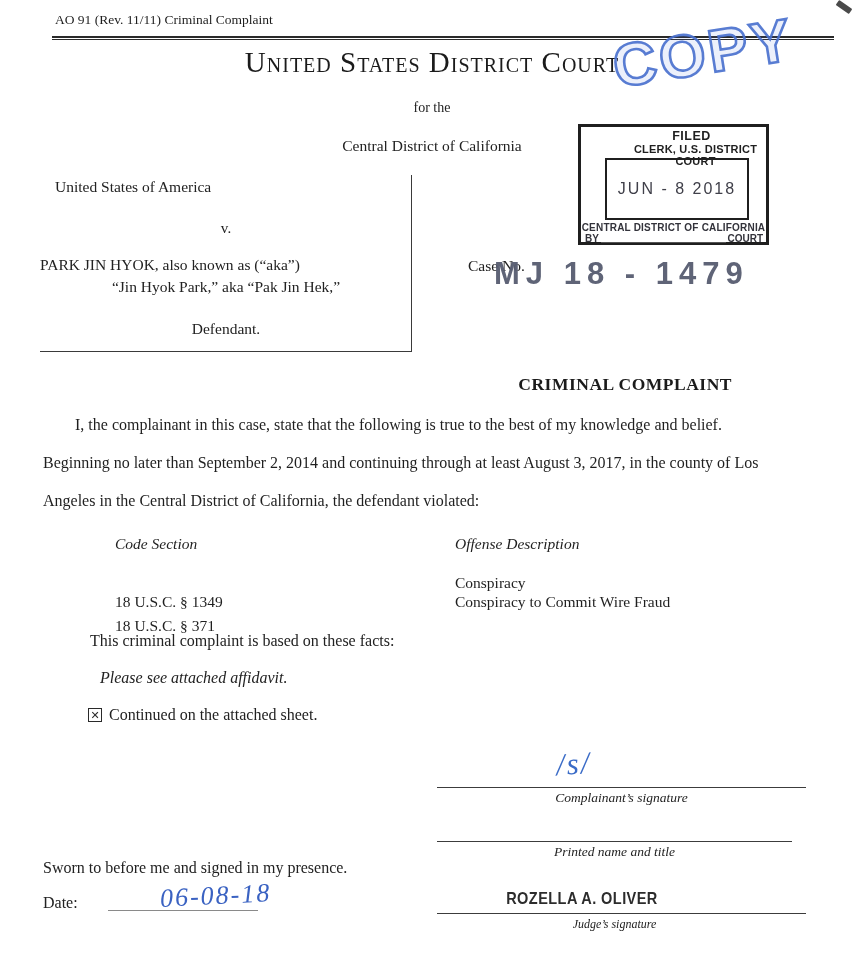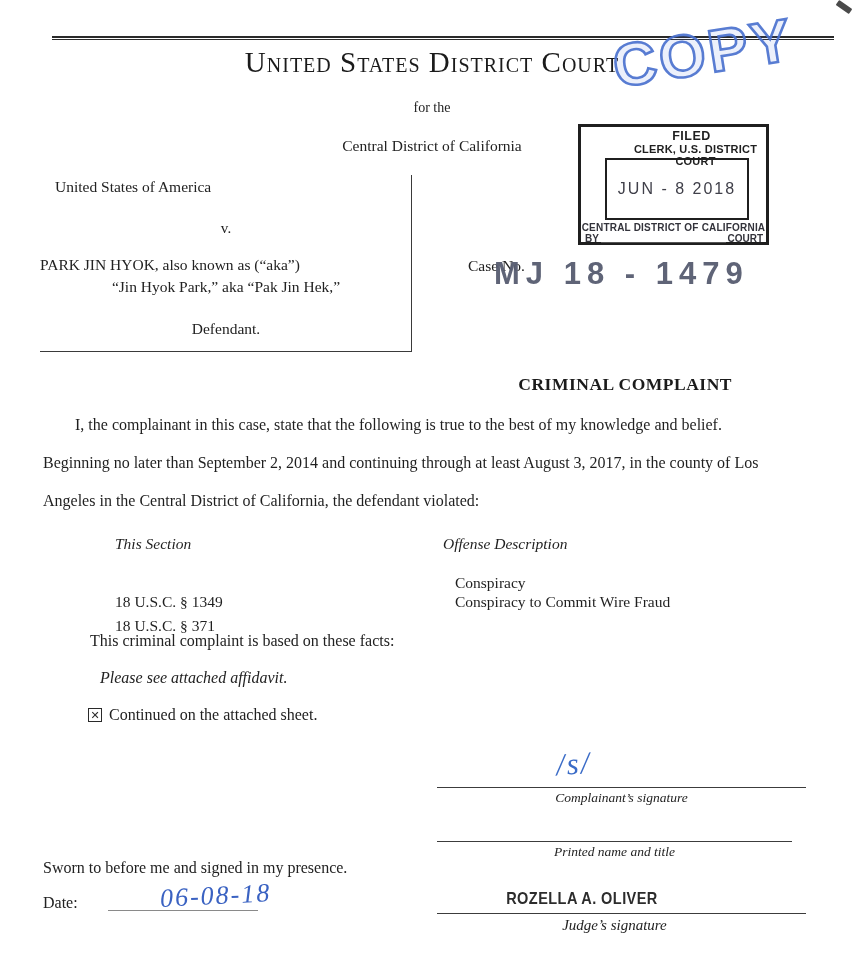--- a/index.html
+++ b/index.html
@@ -84,21 +84,21 @@
     font-size: 17.5px; font-weight: bold; letter-spacing: 0.5px; color: #1b1b1b;
   }
   .body-line { font-size: 16px; color: #1f1f1f; white-space: nowrap; }
   .body-1 { left: 75px; top: 416px; }
   .body-2 { left: 43px; top: 454px; }
   .body-3 { left: 43px; top: 492px; }
 
   
   .col-header { font-size: 15.5px; font-style: italic; color: #1f1f1f; }
   .code-header { left: 115px; top: 535px; }
-  .offense-header { left: 443px; top: 535px; }
+  .offense-header { left: 455px; top: 535px; }
   .table-cell { font-size: 15.5px; color: #1f1f1f; }
   .code-1 { left: 115px; top: 574px; margin-top: 43px; }
   .desc-1 { left: 455px; top: 574px; }
   .code-2 { left: 115px; top: 593px; }
   .desc-2 { left: 455px; top: 593px; }
 
   
   .facts-intro { left: 90px; top: 632px; font-size: 16px; }
   .facts-note { left: 100px; top: 669px; font-size: 16px; font-style: italic; }
   .continued-row { left: 88px; top: 706px; font-size: 16px; display: flex; align-items: center; gap: 7px; }
@@ -129,30 +129,31 @@
     color: #3a62c2; letter-spacing: 2px; transform: rotate(-3deg); font-weight: 500;
   }
   .date-line { left: 108px; top: 910px; width: 150px; border-top: 1.6px solid #8a8a8a; }
 
   .judge-name {
     left: 437px; top: 889px; width: 290px; text-align: center;
     font-family: "Liberation Sans", sans-serif; font-size: 16.5px; font-weight: bold;
     color: #2c2c2c; transform: scaleX(0.88); transform-origin: center; letter-spacing: 0.5px;
   }
   .judge-line { left: 437px; top: 913px; width: 369px; }
-  .judge-label { left: 437px; top: 917px; width: 355px; text-align: center; font-size: 15px; font-style: italic; }
+  .judge-label { left: 437px; top: 917px; width: 355px; text-align: center; font-size: 12px; font-style: italic; }
 
   
   .corner-speck { left: 836px; top: 4px; width: 16px; height: 6px; background: #4a4a4a; transform: rotate(35deg); border-radius: 1px; }
 </style>
 </head>
 <body>
 
 <div class="page">
 
+  <div class="abs form-header">AO 91 (Rev. 11/11)  Criminal Complaint</div>
   <div class="abs double-rule"></div>
   <div class="abs corner-speck"></div>
 
   <div class="abs court-title">United States District Court</div>
   <div class="abs copy-stamp">COPY</div>
   <div class="abs for-the">for the</div>
   <div class="abs district-line">Central District of California</div>
 
   <div class="abs filed-stamp">
     <div class="filed-line1">FILED</div>
@@ -174,21 +175,21 @@
   <div class="abs defendant-label">Defendant.</div>
 
   <div class="abs case-label">Case No.</div>
   <div class="abs case-stamp">MJ 18 - 1479</div>
 
   <div class="abs complaint-title">CRIMINAL COMPLAINT</div>
   <div class="abs body-line body-1">I, the complainant in this case, state that the following is true to the best of my knowledge and belief.</div>
   <div class="abs body-line body-2">Beginning no later than September 2, 2014 and continuing through at least August 3, 2017, in the county of Los</div>
   <div class="abs body-line body-3">Angeles in the Central District of California, the defendant violated:</div>
 
-  <div class="abs col-header code-header">This Section</div>
+  <div class="abs col-header code-header">Code Section</div>
   <div class="abs col-header offense-header">Offense Description</div>
   <div class="abs table-cell code-1">18 U.S.C. § 371</div>
   <div class="abs table-cell desc-1">Conspiracy</div>
   <div class="abs table-cell code-2">18 U.S.C. § 1349</div>
   <div class="abs table-cell desc-2">Conspiracy to Commit Wire Fraud</div>
 
   <div class="abs facts-intro">This criminal complaint is based on these facts:</div>
   <div class="abs facts-note">Please see attached affidavit.</div>
   <div class="abs continued-row">
     <span class="checkbox">✕</span>

